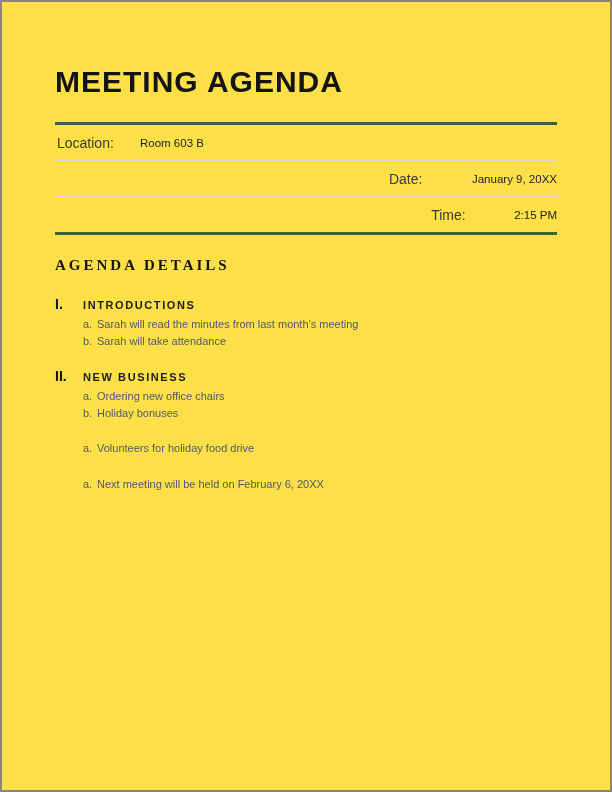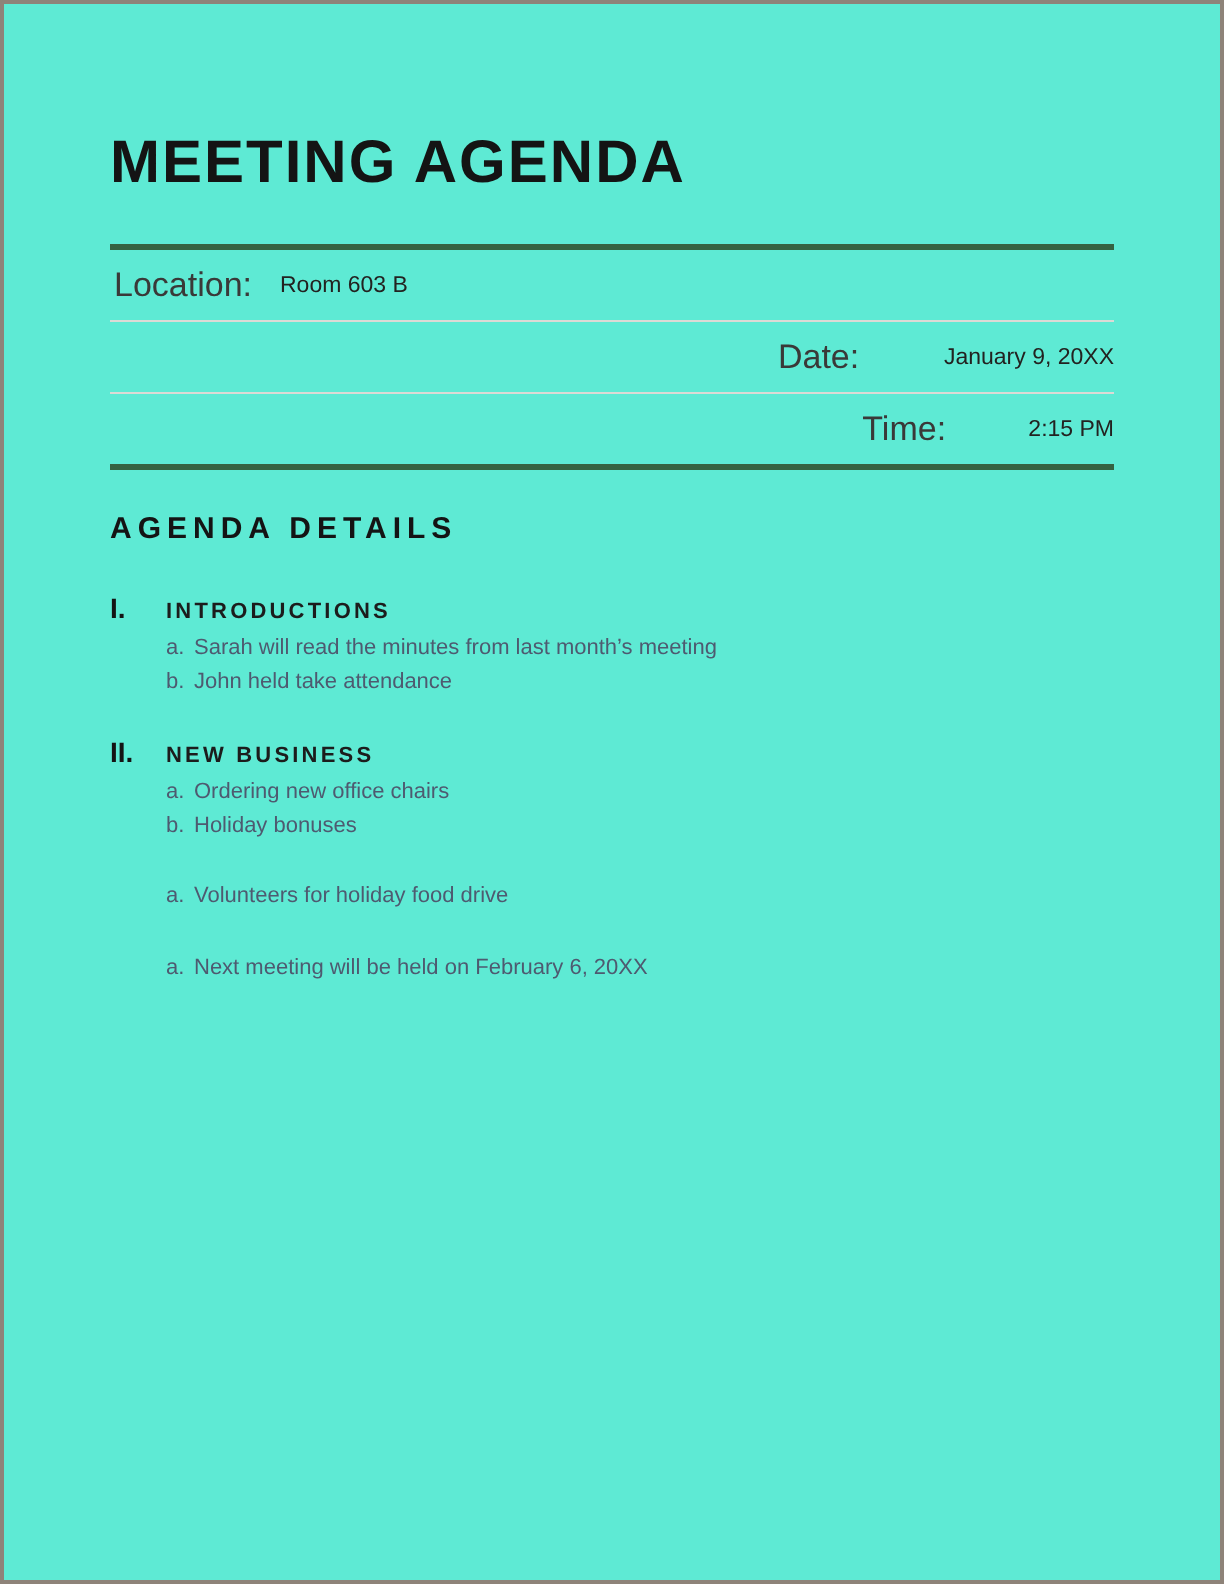--- a/index.html
+++ b/index.html
@@ -4,21 +4,21 @@
 <style>
   html, body { margin: 0; padding: 0; }
   body {
     width: 612px; height: 792px;
     font-family: "Liberation Sans", sans-serif;
     background: #e8e7e4;
   }
   .page {
     box-sizing: border-box;
     width: 612px; height: 792px;
-    background: #5eead4;
+    background: #fde047;
     border: 2px solid #8e8379;
     padding: 0 53px;
     overflow: hidden;
   }
   .doc-title {
     margin: 65px 0 0 0;
     font-size: 30px;
     line-height: 30px;
     font-weight: bold;
     letter-spacing: 1px;
@@ -31,34 +31,35 @@
   }
   .info-row {
     display: flex;
     align-items: center;
     height: 35px;
     padding-left: 2px;
   }
   .info-row + .info-row { border-top: 1px solid #dcdad5; justify-content: flex-end; }
   .info-label {
     flex: 0 0 83px;
-    font-size: 17px;
+    font-size: 14px;
     color: #3a3938;
   }
   .info-value {
     font-size: 11.5px;
     color: #232220;
   }
   .agenda-heading {
     margin: 22px 0 0 0;
     font-size: 15px;
     line-height: 16px;
     font-weight: bold;
     letter-spacing: 3px;
     color: #141414;
+    font-family: Liberation Serif, serif;
   }
   .sections { margin-top: 23px; }
   .section { margin-bottom: 19px; }
   .section-header {
     display: flex;
     align-items: baseline;
     height: 14px;
   }
   .section-numeral {
     flex: 0 0 28px;
@@ -113,21 +114,21 @@
         <span class="section-numeral">I.</span>
         <span class="section-title">INTRODUCTIONS</span>
       </div>
       <div class="section-items">
         <div class="agenda-item">
           <span class="item-marker">a.</span>
           <span class="item-text">Sarah will read the minutes from last month’s meeting</span>
         </div>
         <div class="agenda-item">
           <span class="item-marker">b.</span>
-          <span class="item-text">John held take attendance</span>
+          <span class="item-text">Sarah will take attendance</span>
         </div>
       </div>
     </div>
 
     <div class="section">
       <div class="section-header">
         <span class="section-numeral">II.</span>
         <span class="section-title">NEW BUSINESS</span>
       </div>
       <div class="section-items">

